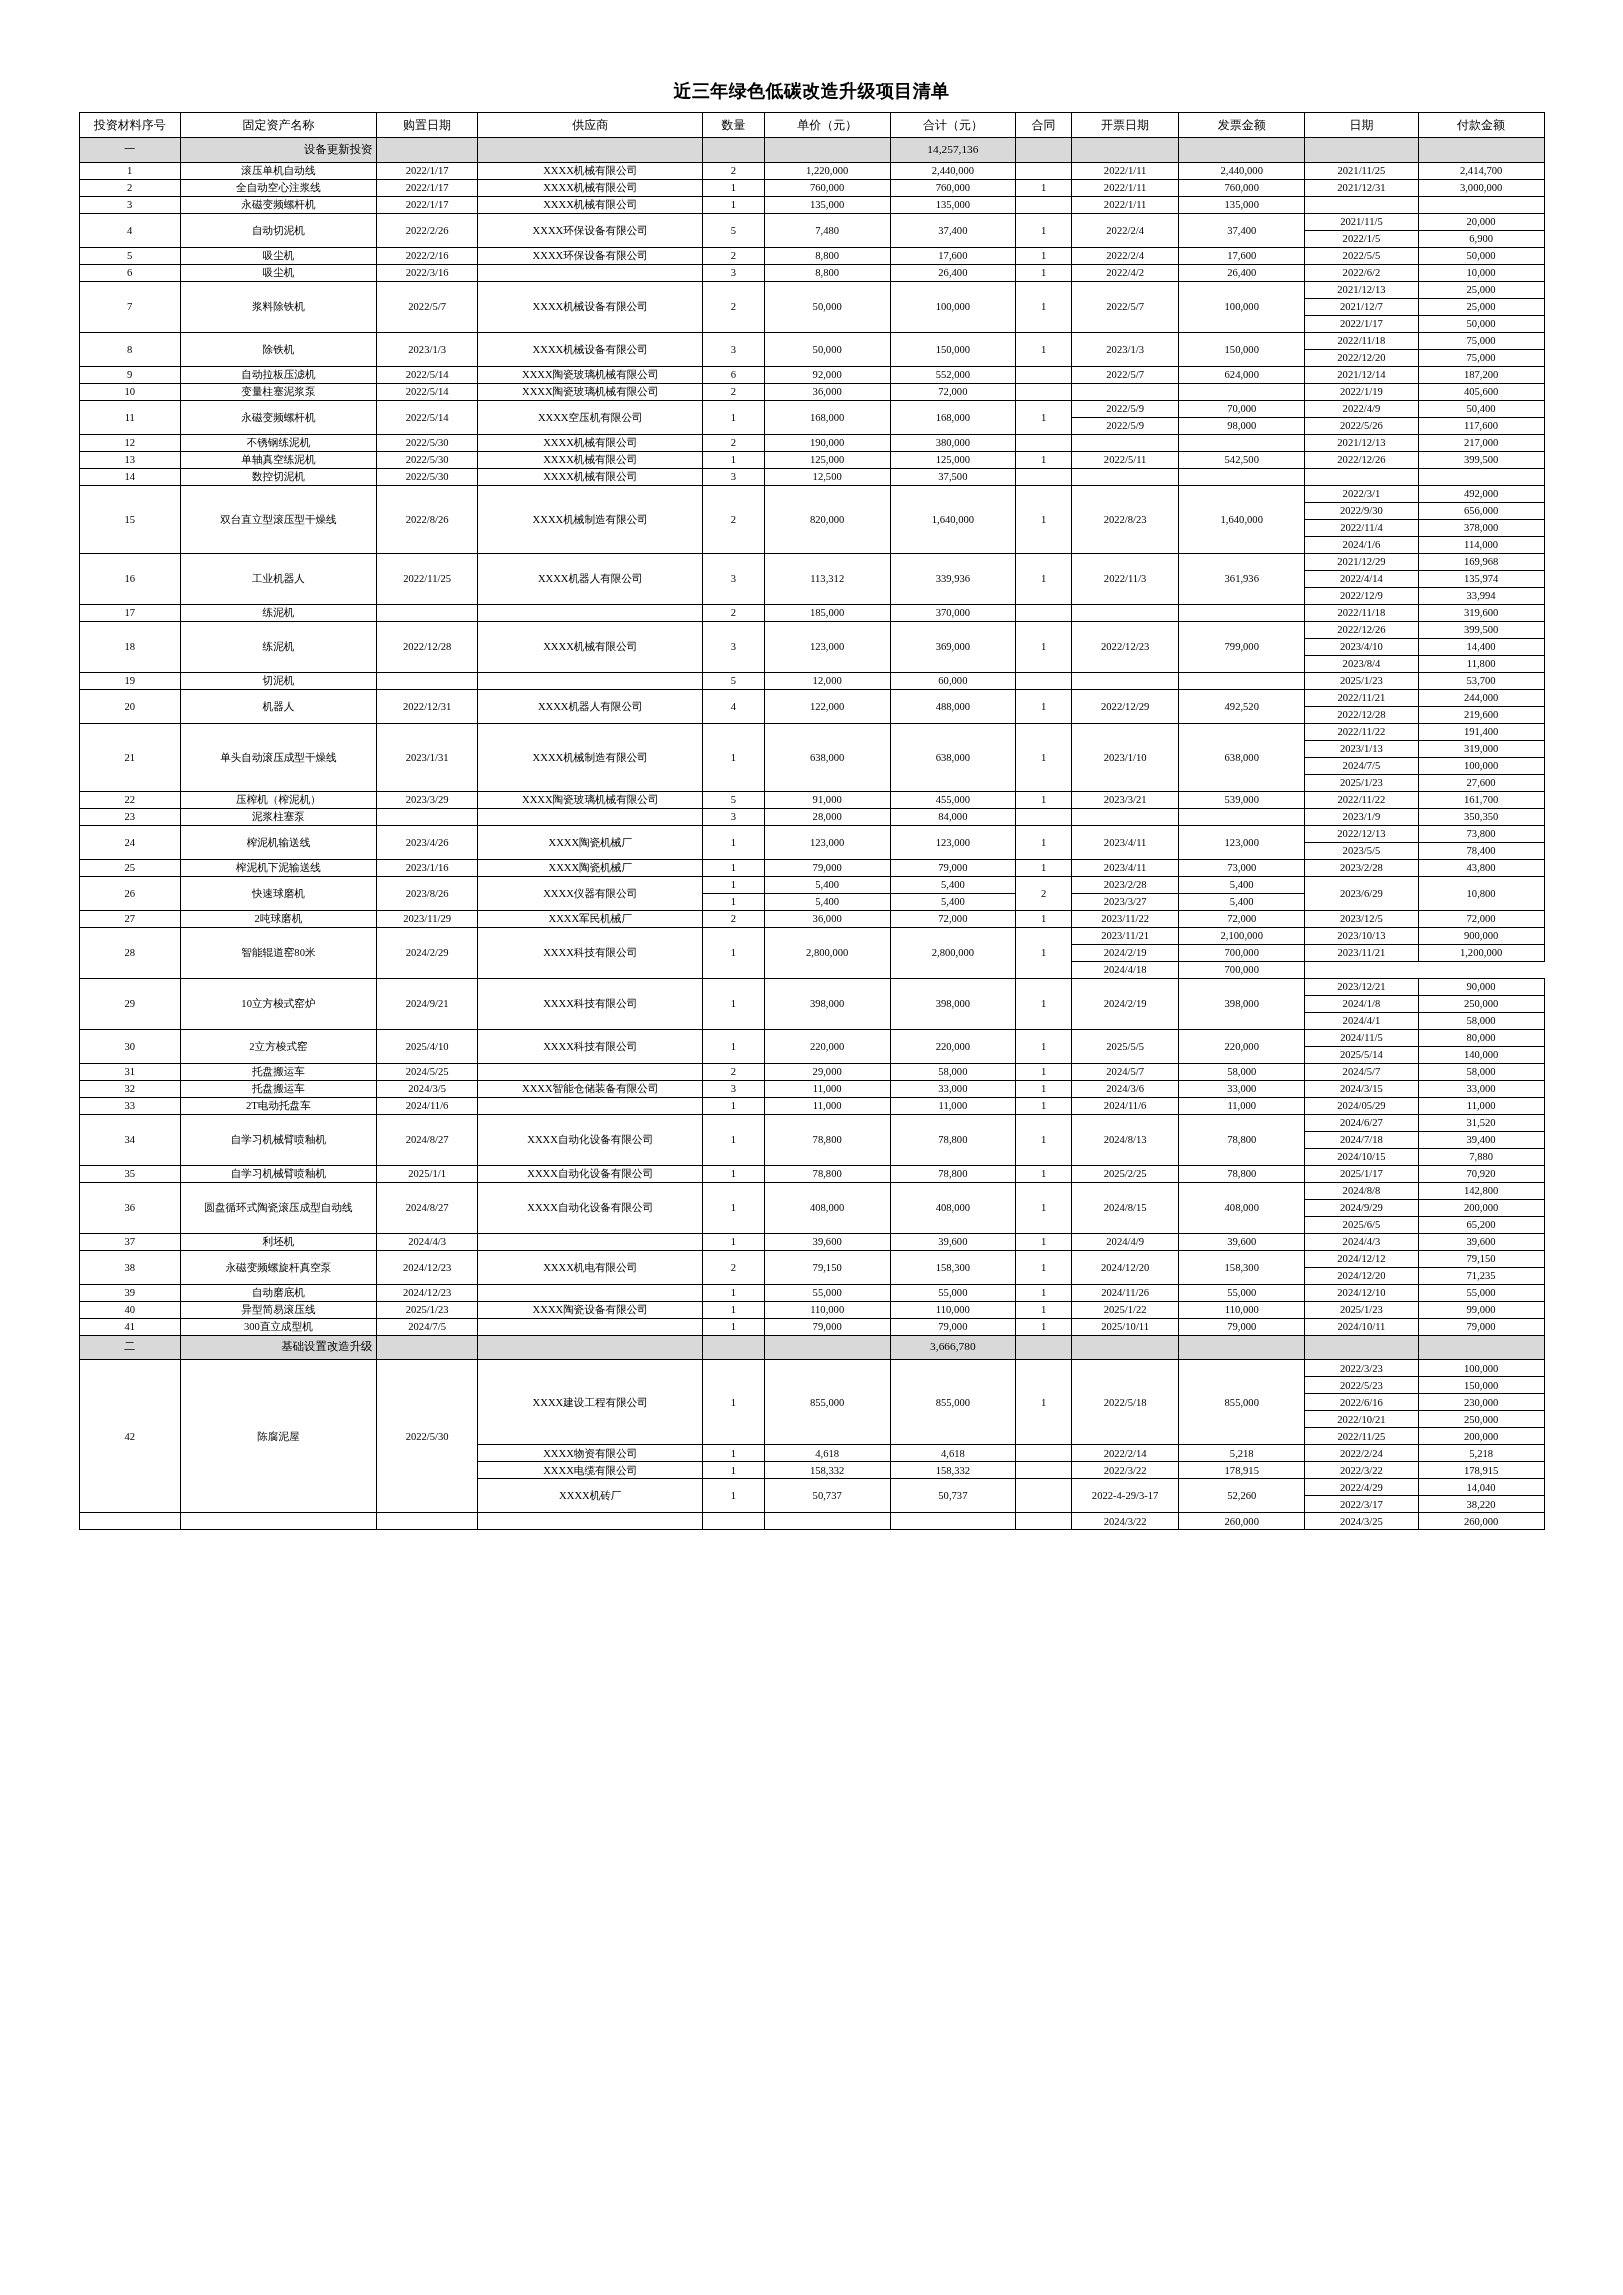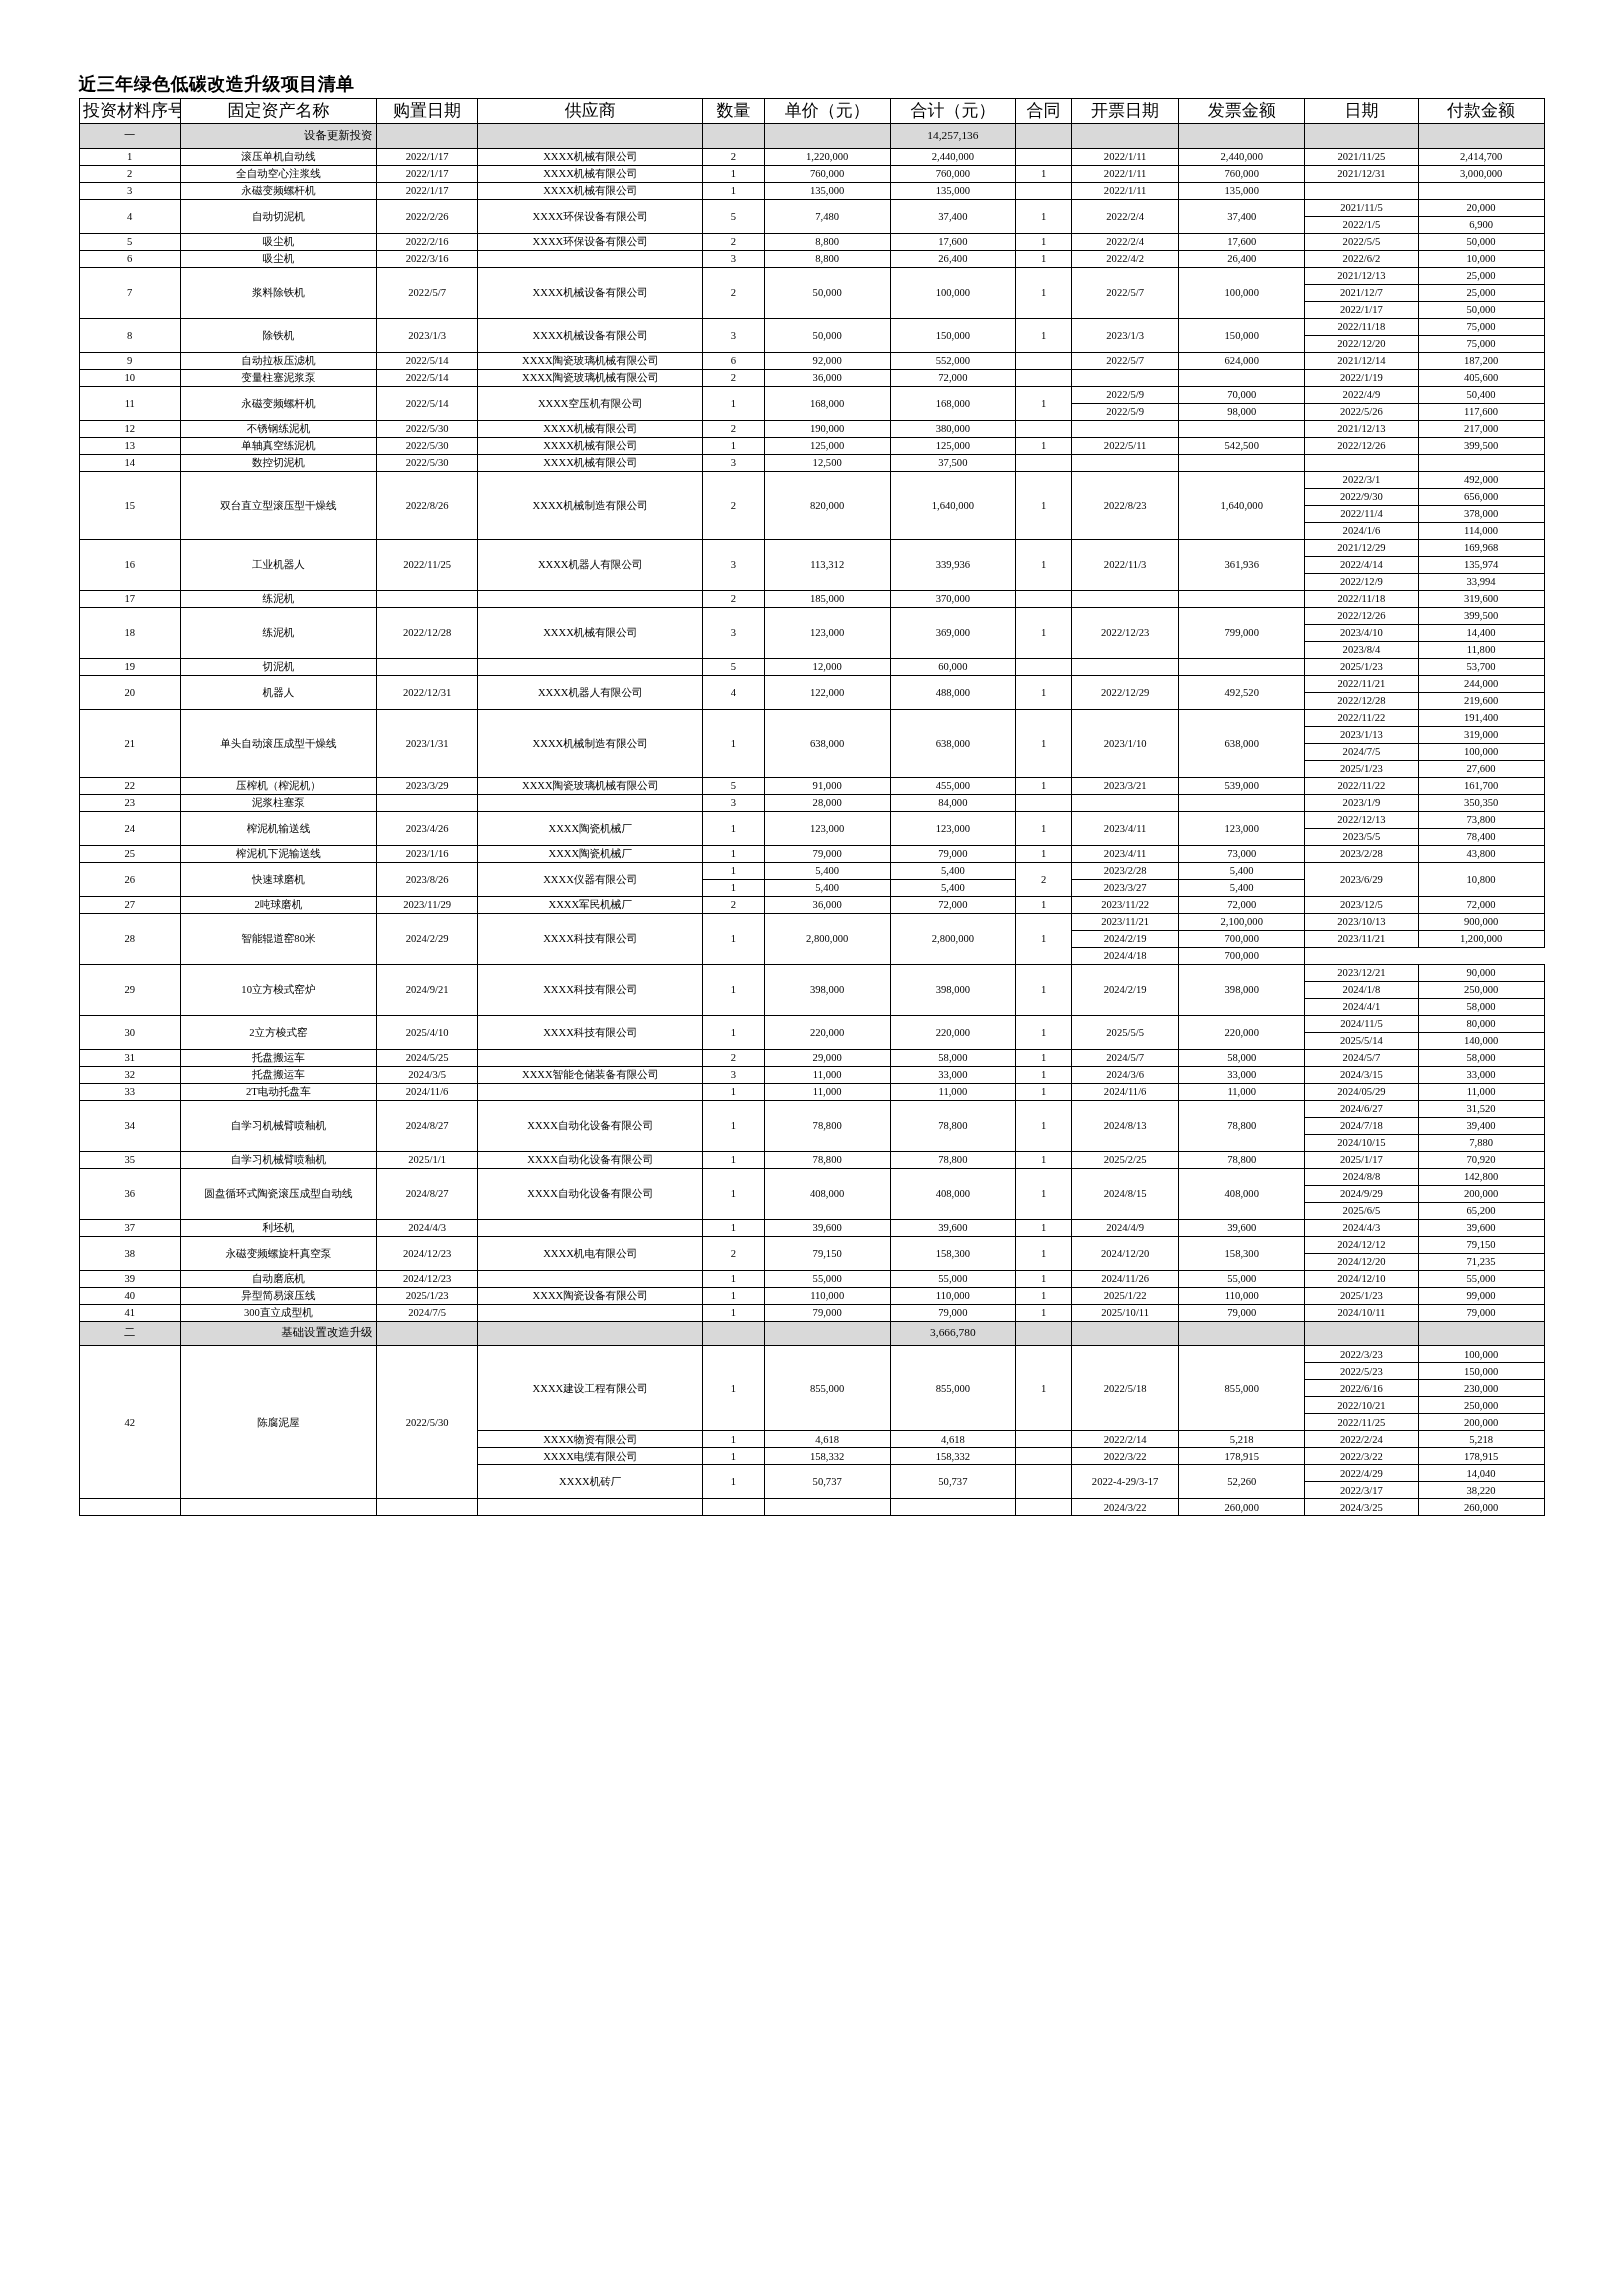--- a/index.html
+++ b/index.html
@@ -15,23 +15,24 @@
     color: #000000;
     overflow: hidden;
   }
   .sheet {
     width: 1623px;
     box-sizing: border-box;
     padding: 0;
   }
   .title-wrap {
     width: 1466px;
-    margin: 0 auto;
+    margin: 7px auto;
     padding-top: 72px;
     padding-bottom: 2px;
+    text-align: center;
   }
   .doc-title {
     font-size: 18px;
     font-weight: bold;
     letter-spacing: 0.4px;
     font-family: "Liberation Serif", "DejaVu Serif", serif;
   }
   table.grid {
     border-collapse: collapse;
     margin: 0 auto;
@@ -44,21 +45,21 @@
     padding: 0.9px 3.4px;
     vertical-align: middle;
     text-align: center;
     line-height: 1.05;
     font-weight: normal;
     overflow: hidden;
     white-space: nowrap;
   }
   thead td {
     font-weight: bold;
-    font-size: 17px;
+    font-size: 12px;
     height: 22px;
     border: 1.4px solid #000;
   }
   .sec td {
     background: #d9d9d9;
     font-weight: bold;
     font-size: 11.4px;
     height: 22px;
     border-top: 1.4px solid #000;
     border-bottom: 1.4px solid #000;

